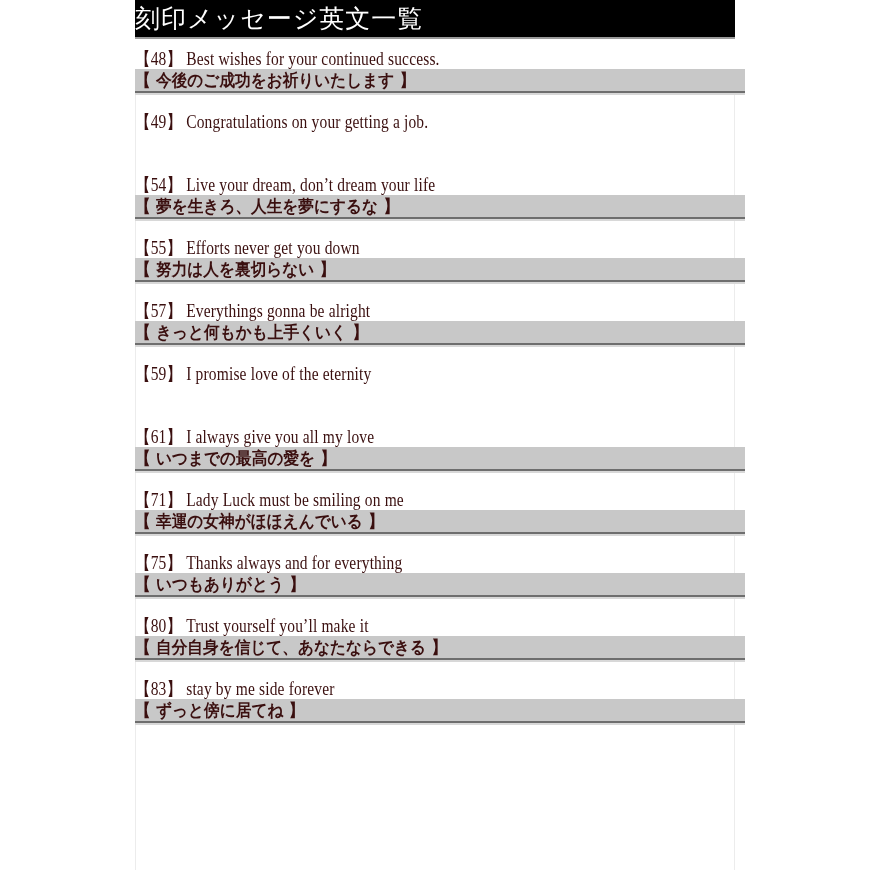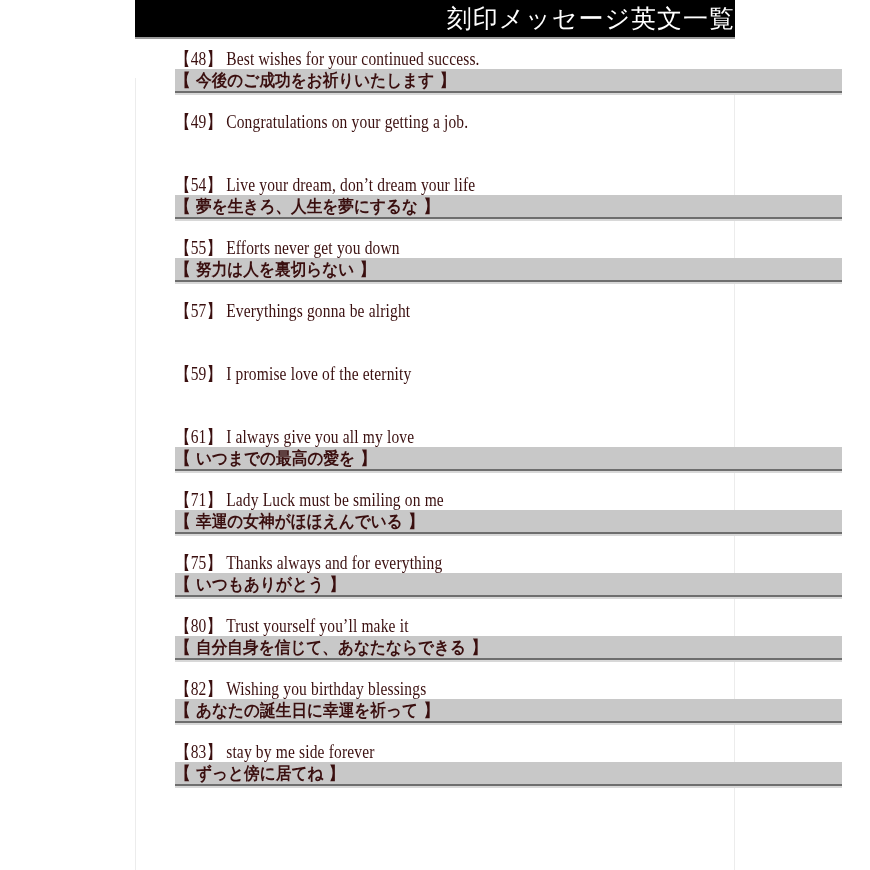--- a/index.html
+++ b/index.html
@@ -17,34 +17,33 @@
     .sheet {
       position: absolute;
       left: 135px;
       top: 0;
       width: 600px;
     }
     .title-bar {
       height: 37px;
       background: #000000;
       color: #ffffff;
-      text-align: right;
+      text-align: left;
       font-family: "DejaVu Serif", serif;
       font-size: 25px;
       line-height: 38px;
       letter-spacing: 1px;
       border-bottom: 2px solid #9a9a9a;
     }
     .list {
       position: relative;
     }
     .entry {
       position: relative;
       height: 63px;
-      margin-left: 40px;
     }
     .entry .en {
       position: absolute;
       left: 0;
       top: 9px;
       height: 22px;
       font-family: "Liberation Serif", "DejaVu Serif", serif;
       font-size: 18px;
       line-height: 22px;
       color: #3a0f0f;
@@ -53,21 +52,21 @@
       white-space: nowrap;
       letter-spacing: 0.2px;
     }
     .entry .en .num {
       font-weight: normal;
     }
     .entry .band {
       position: absolute;
       left: 0;
       top: 30px;
-      width: 667px;
+      width: 610px;
       height: 22px;
       background: #c8c8c8;
       border-bottom: 2px solid #6e6e6e;
       box-shadow: 0 2px 0 #d8d8d8;
     }
     .entry .ja {
       position: absolute;
       left: 0;
       top: 0;
       height: 22px;
@@ -120,20 +119,23 @@
 
     <div class="entry">
       <div class="en"><span class="num">【55】</span><span> Efforts never get you down</span></div>
       <div class="band">
           <div class="ja">【 努力は人を裏切らない 】</div>
         </div>
     </div>
 
     <div class="entry">
       <div class="en"><span class="num">【57】</span><span> Everythings gonna be alright</span></div>
+      <div class="band">
+          <div class="ja">【 きっと何もかも上手くいく 】</div>
+        </div>
     </div>
 
     <div class="entry">
       <div class="en"><span class="num">【59】</span><span> I promise love of the eternity</span></div>
     </div>
 
     <div class="entry">
       <div class="en"><span class="num">【61】</span><span> I always give you all my love</span></div>
       <div class="band">
           <div class="ja">【 いつまでの最高の愛を 】</div>
@@ -155,26 +157,20 @@
         </div>
     </div>
 
     <div class="entry">
       <div class="en"><span class="num">【80】</span><span>  Trust yourself you’ll make it</span></div>
       <div class="band">
           <div class="ja">【 自分自身を信じて、あなたならできる 】</div>
         </div>
     </div>
 
-    <div class="entry">
-      <div class="en"><span class="num">【82】</span><span>  Wishing you birthday blessings</span></div>
-      <div class="band">
-          <div class="ja">【 あなたの誕生日に幸運を祈って 】</div>
-        </div>
-    </div>
 
     <div class="entry">
       <div class="en"><span class="num">【83】</span><span>  stay by me side forever</span></div>
       <div class="band">
           <div class="ja">【 ずっと傍に居てね 】</div>
         </div>
     </div>
   </div>
 </div>
 

